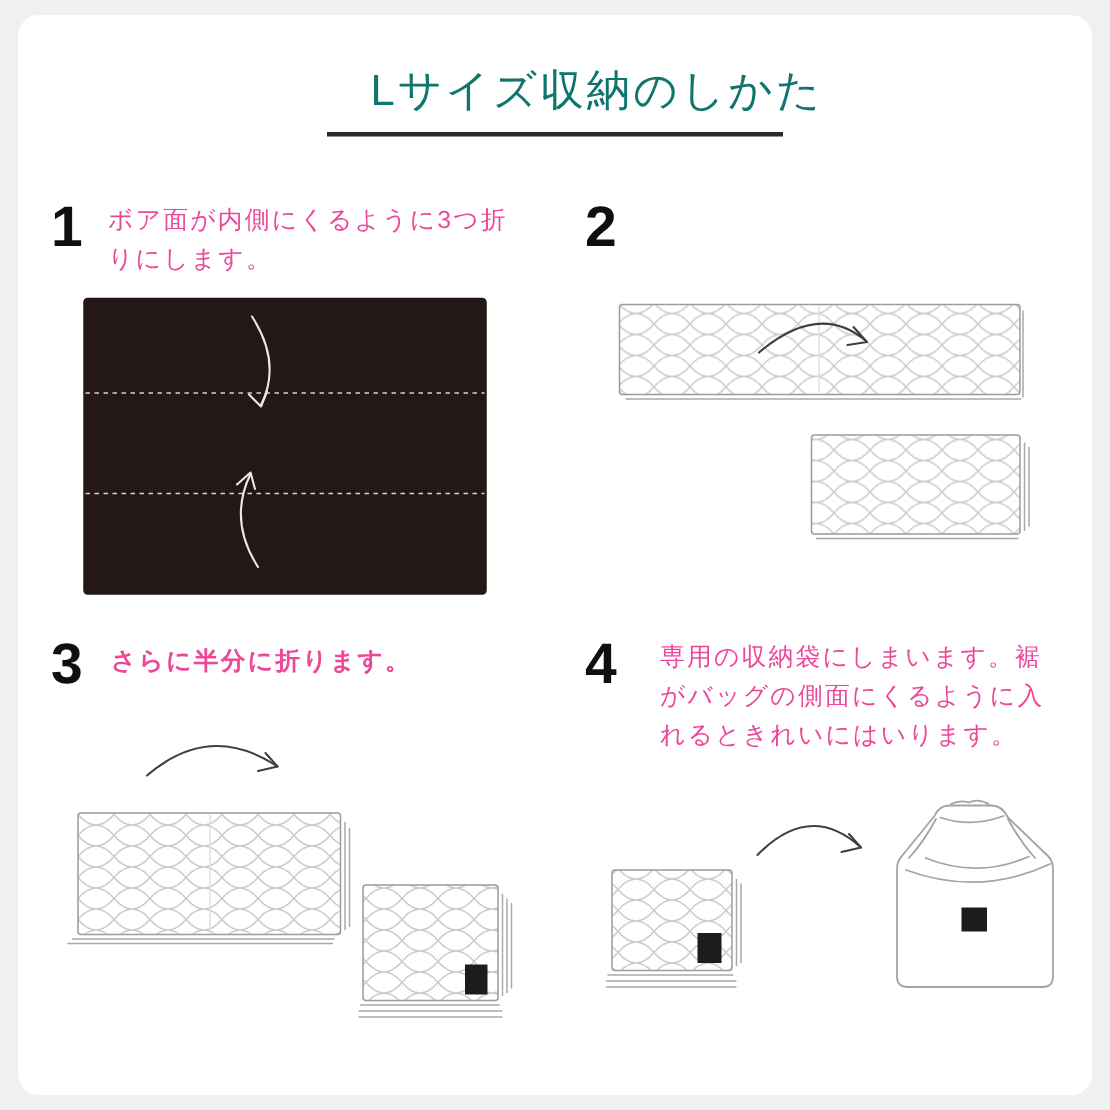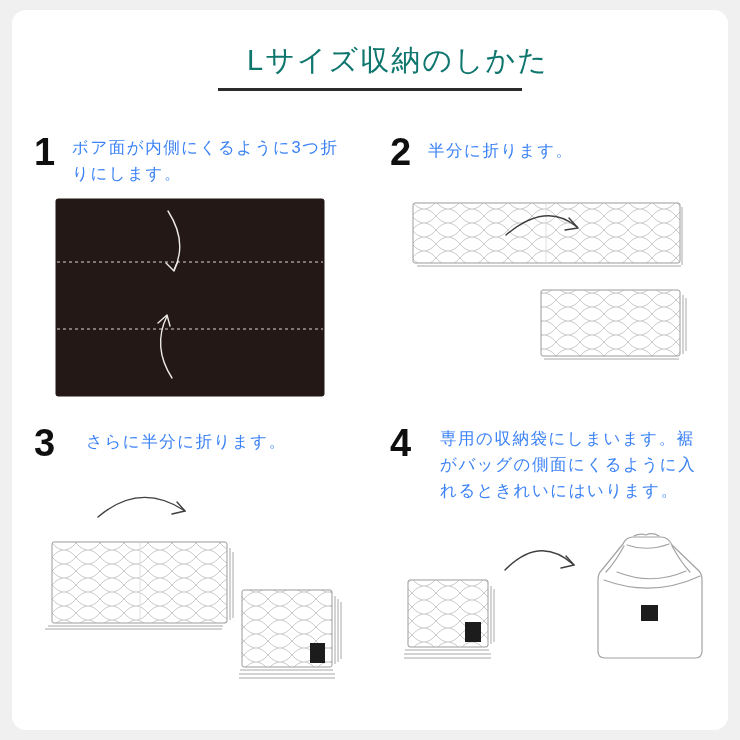--- a/index.html
+++ b/index.html
@@ -27,29 +27,29 @@
     width:304px;height:3px;background:#2b2b2b;
   }
   .step-number{
     position:absolute;
     font-size:38px;font-weight:700;line-height:1;
     color:#0f0f0f;letter-spacing:0;
   }
   .step-text{
     position:absolute;
     font-size:16.5px;line-height:26px;letter-spacing:1.5px;
-    color:#3b82f6;width:272px;
+    color:#ec4899;width:272px;
     word-break:break-all;
   }
   .n1{left:22px;top:123px;}
   .t1{left:60px;top:124px;}
   .n2{left:378px;top:123px;}
   .t2{left:416px;top:127px;}
   .n3{left:22px;top:414px;}
-  .t3{left:74px;top:418px;}
+  .t3{left:62px;top:418px;font-weight:bold;}
   .n4{left:378px;top:414px;}
   .t4{left:428px;top:415px;}
   .diagram{position:absolute;}
   .g1{left:43px;top:188px;}
   .g2{left:388px;top:185px;}
   .g3{left:28px;top:470px;}
   .g4{left:388px;top:520px;}
   svg{display:block;}
 </style>
 </head>
@@ -84,21 +84,20 @@
         <path d="M111,65 L119,73 L123,63"></path>
       </g>
       <g>
         <path d="M117,180 Q97,149 112,118"></path>
         <path d="M103,125 L112,117 L115,128"></path>
       </g>
     </g>
   </svg>
 
   <div class="step-number n2">2</div>
-  <div class="step-text t2">半分に折ります。</div>
   <svg class="diagram g2" width="300" height="175" viewBox="0 0 300 175">
     <g>
       <rect x="13" y="8" width="267" height="60" rx="2" fill="url(#quilt)" stroke="#9b9b9b" stroke-width="1"></rect>
       <line x1="146" y1="9" x2="146" y2="67" stroke="#e0e0e0" stroke-width="1"></line>
       <g stroke="#a8a8a8" stroke-width="1" fill="none">
         <path d="M17,71 H281"></path>
         <path d="M282,12 V70"></path>
       </g>
     </g>
     <g stroke="#3f3f3f" stroke-width="1.4" fill="none" stroke-linecap="round" stroke-linejoin="round">

